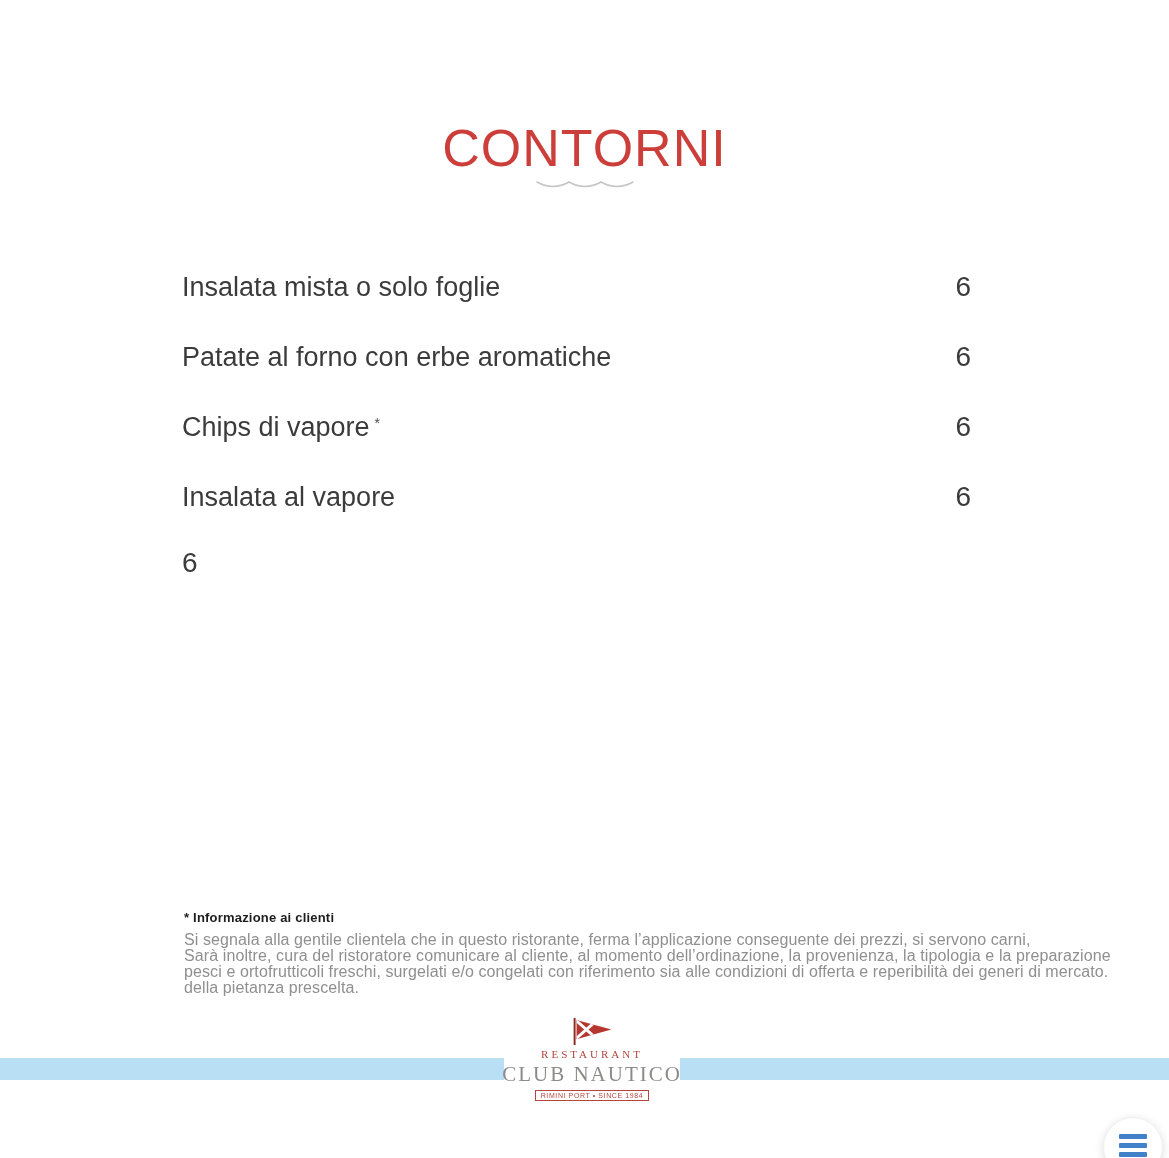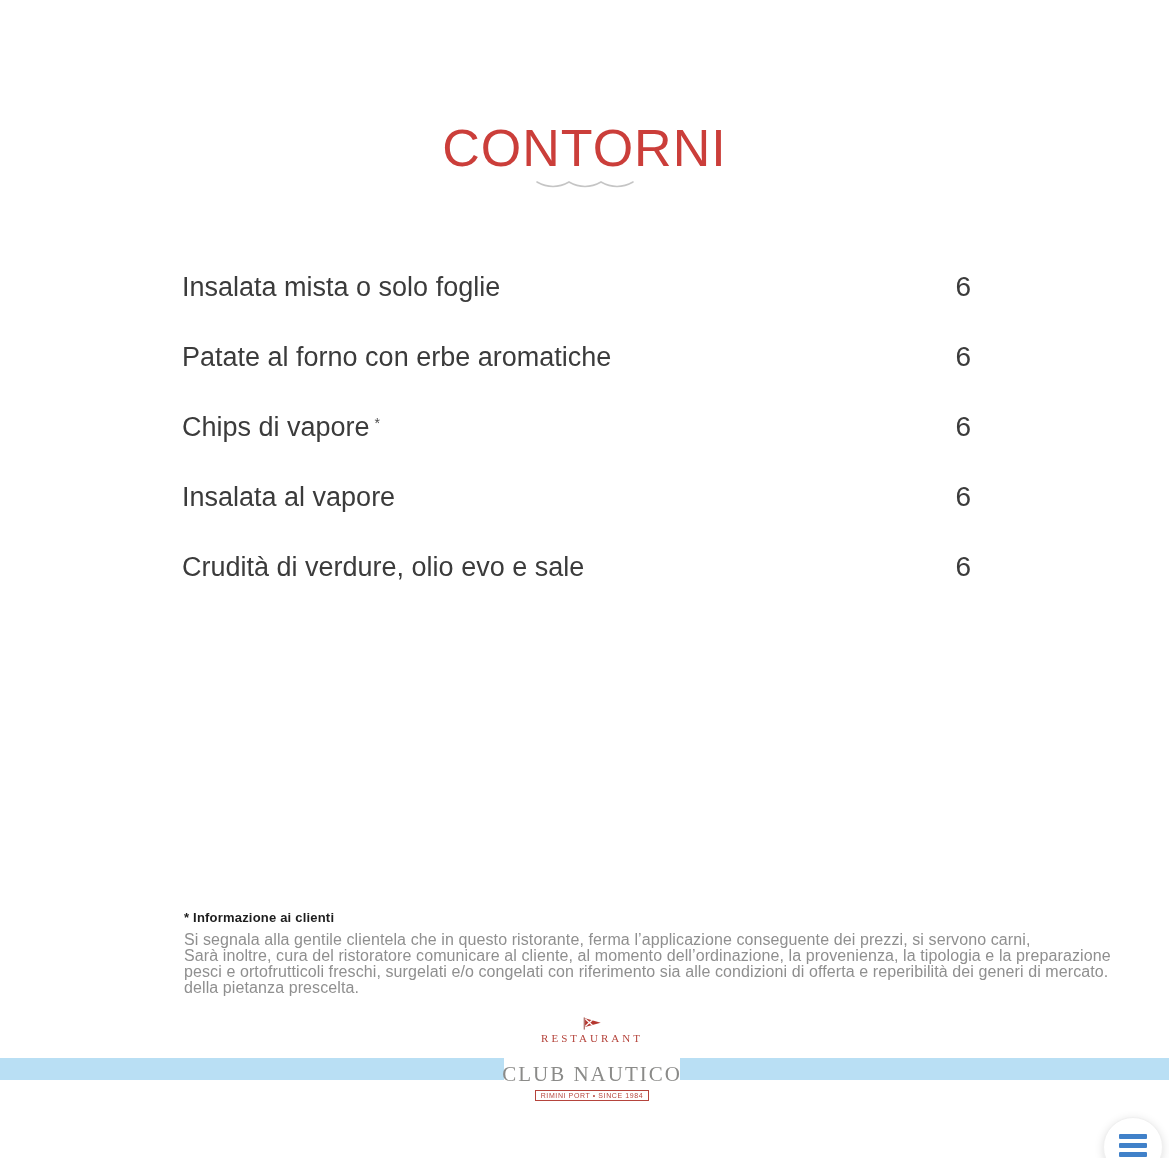--- a/index.html
+++ b/index.html
@@ -41,21 +41,21 @@
     position:absolute; top:1013px; left:504px; width:176px; height:88px;
     background:#ffffff; display:flex; flex-direction:column; align-items:center;
   }
   .logo-flag { margin-top:4px; }
   .logo-restaurant {
     font-family:"Liberation Serif", serif;
     font-size:11px; letter-spacing:3px; color:#b5443c; margin-top:2px;
   }
   .logo-name {
     font-family:"Liberation Serif", serif;
-    font-size:21px; letter-spacing:2px; color:#8b8b89; margin-top:18px; white-space:nowrap;
+    font-size:21px; letter-spacing:2px; color:#8b8b89; margin-top:2px; white-space:nowrap;
   }
   .logo-tagline {
     margin-top:3px; border:1px solid #b5443c; color:#b5443c;
     font-size:7px; letter-spacing:0.6px; padding:1px 5px; white-space:nowrap;
   }
 
   
   .menu-fab {
     position:absolute; top:1117px; left:1103px; width:60px; height:60px;
     border-radius:50%; background:#ffffff; border:1px solid #f0f0f0;
@@ -86,21 +86,20 @@
   </div>
   <div class="menu-row">
     <span class="item-name"><span>Chips di vapore</span><sup class="item-mark">*</sup></span>
     <span class="item-price">6</span>
   </div>
   <div class="menu-row">
     <span class="item-name"><span>Insalata al vapore</span><sup class="item-mark"></sup></span>
     <span class="item-price">6</span>
   </div>
   <div class="menu-row">
-    <span class="item-name"><span>Crudità di verdure, olio evo e sale</span><sup class="item-mark"></sup></span>
     <span class="item-price">6</span>
   </div>
 </div>
 
 <div class="notes">
   <div class="notes-heading">* Informazione ai clienti</div>
   <div class="notes-line">Si segnala alla gentile clientela che in questo ristorante, ferma l’applicazione conseguente dei prezzi, si servono carni,</div>
   <div class="notes-line">Sarà inoltre, cura del ristoratore comunicare al cliente, al momento dell’ordinazione, la provenienza, la tipologia e la preparazione</div>
   <div class="notes-line">pesci e ortofrutticoli freschi, surgelati e/o congelati con riferimento sia alle condizioni di offerta e reperibilità dei generi di mercato.</div>
   <div class="notes-line">della pietanza prescelta.</div>

